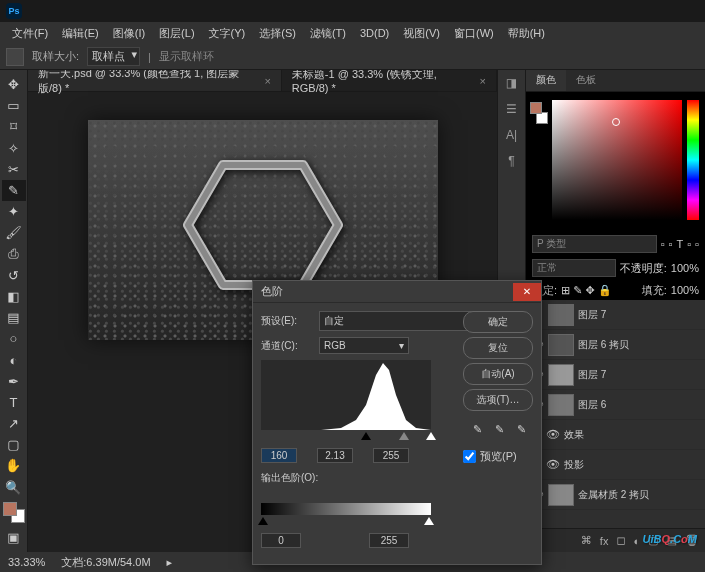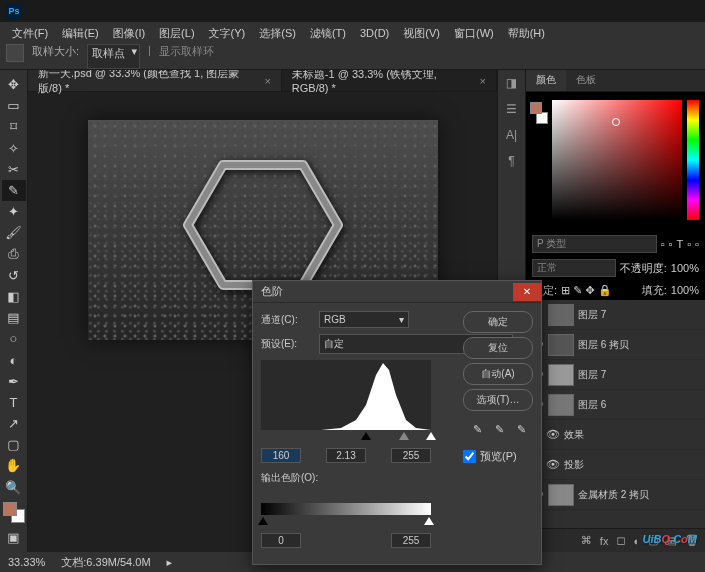--- a/index.html
+++ b/index.html
@@ -1,21 +1,21 @@
 <!DOCTYPE html>
 <html><head>
 <meta charset="utf-8">
 <style>
 *{margin:0;padding:0;box-sizing:border-box;font-family:"Microsoft YaHei",sans-serif;font-size:11px;color:#ccc;user-select:none}
 body{background:#2a2a2a;width:705px;height:572px;overflow:hidden;position:relative}
 .titlebar{height:22px;background:#1a1a1a;display:flex;align-items:center;padding:0 6px;gap:4px}
 .ps-logo{width:16px;height:16px;background:#001e36;color:#31a8ff;font-weight:bold;font-size:9px;display:flex;align-items:center;justify-content:center;border-radius:4px}
 .menubar{height:22px;background:#323232;display:flex;align-items:center;padding:0 6px;gap:2px}
 .menubar span{padding:2px 6px;cursor:pointer}
-.optionsbar{height:26px;background:#323232;display:flex;padding:0 6px;gap:8px;border-bottom:1px solid #1a1a1a}
+.optionsbar{height:26px;background:#323232;display:flex;align-items:center;padding:0 6px;gap:8px;border-bottom:1px solid #1a1a1a}
 .opt-icon{width:18px;height:18px;background:#444;border:1px solid #555}
 .opt-text{color:#aaa}
 .opt-select{background:#2a2a2a;border:1px solid #444;padding:1px 14px 1px 4px;position:relative}
 .opt-select:after{content:"▾";position:absolute;right:2px;top:0}
 .main{display:flex;height:calc(100% - 90px)}
 .toolbar{width:28px;background:#323232;display:flex;flex-direction:column;align-items:center;padding:4px 0;gap:0;border-right:1px solid #1a1a1a}
 .tool{width:24px;height:22px;display:flex;align-items:center;justify-content:center;cursor:pointer;color:#ccc;font-size:13px}
 .tool.active{background:#1a1a1a}
 .fgbg{width:22px;height:22px;position:relative;margin:4px auto}
 .fg,.bg{width:14px;height:14px;border:1px solid #888;position:absolute}
@@ -66,21 +66,21 @@
 .dlg-select{flex:1;background:#2a2a2a;border:1px solid #555;padding:2px 4px;font-size:10px;color:#ccc;position:relative}
 .dlg-select:after{content:"▾";position:absolute;right:4px}
 .dlg-gear{width:14px;font-size:12px;color:#ccc;cursor:pointer}
 .histogram{width:170px;height:70px;background:#2a2a2a;margin:4px 0;position:relative;overflow:hidden}
 .hist-svg{width:100%;height:100%}
 .slider-track{width:170px;height:10px;position:relative;margin-bottom:4px}
 .slider-handle{position:absolute;top:-2px;width:0;height:0;border-left:5px solid transparent;border-right:5px solid transparent;cursor:pointer}
 .sh-black{border-bottom:8px solid #000;left:100px}
 .sh-gray{border-bottom:8px solid #888;left:138px}
 .sh-white{border-bottom:8px solid #fff;left:165px}
-.input-row{display:flex;gap:20px;margin-bottom:8px;width:170px;justify-content:space-between}
+.input-row{display:flex;gap:20px;margin-bottom:8px;width:148px;justify-content:space-between}
 .num-input{width:40px;background:#2a2a2a;border:1px solid #555;padding:1px 3px;font-size:10px;color:#ccc;text-align:center}
 .num-input.hl{background:#1a3a5a}
 .gradient-bar{width:170px;height:12px;background:linear-gradient(to right,#000,#fff);margin:4px 0}
 .out-handles{width:170px;height:10px;position:relative;margin-bottom:4px}
 .oh-black{position:absolute;border-left:5px solid transparent;border-right:5px solid transparent;border-bottom:8px solid #000;left:-3px;top:-2px}
 .oh-white{position:absolute;border-left:5px solid transparent;border-right:5px solid transparent;border-bottom:8px solid #fff;left:163px;top:-2px}
 .dlg-buttons{position:absolute;right:8px;top:8px;width:70px;display:flex;flex-direction:column;gap:4px}
 .dlg-btn{background:#3a3a3a;border:1px solid #666;padding:3px;text-align:center;cursor:pointer;font-size:10px;border-radius:10px}
 .eyedroppers{display:flex;gap:6px;margin-top:8px;justify-content:flex-end}
 .eyedrop{width:16px;height:16px;cursor:pointer;color:#ccc}
@@ -266,27 +266,27 @@
   <span>▸</span>
 </div>
 
 <div class="dialog">
   <div class="dlg-title">
     <span>色阶</span>
     <div class="dlg-close">✕</div>
   </div>
   <div class="dlg-body">
     <div class="dlg-row">
-      <div class="dlg-label">通道(C):</div>
-      <div class="dlg-select" style="flex:0 0 90px">RGB</div>
-    </div>
-    <div class="dlg-row">
       <div class="dlg-label">预设(E):</div>
       <div class="dlg-select">自定</div>
       <div class="dlg-gear">⚙</div>
+    </div>
+    <div class="dlg-row">
+      <div class="dlg-label">通道(C):</div>
+      <div class="dlg-select" style="flex:0 0 90px">RGB</div>
     </div>
     <div class="histogram">
       <svg class="hist-svg" viewBox="0 0 170 70" preserveAspectRatio="none">
         <polygon points="60,70 80,68 95,60 105,45 115,15 122,3 128,10 135,35 145,60 155,68 170,70" fill="#fff"></polygon>
       </svg>
     </div>
     <div class="slider-track">
       <div class="slider-handle sh-black"></div>
       <div class="slider-handle sh-gray"></div>
       <div class="slider-handle sh-white"></div>

